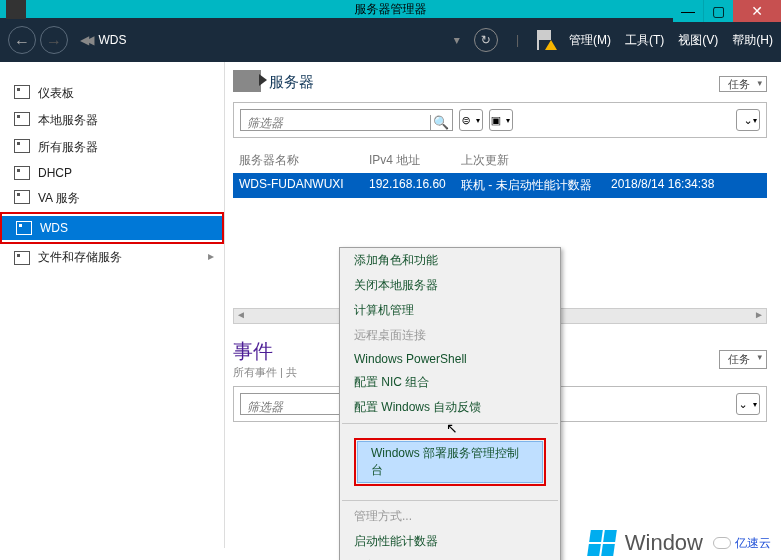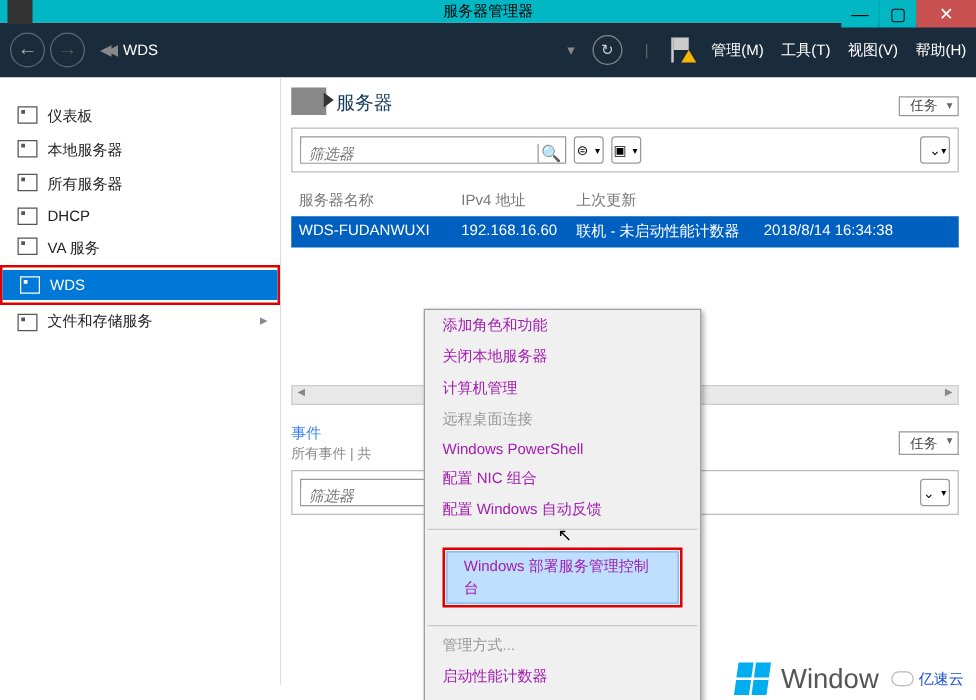--- a/index.html
+++ b/index.html
@@ -53,31 +53,31 @@
 .thead div:nth-child(1){width:130px}
 .thead div:nth-child(2){width:92px}
 .thead div:nth-child(3){width:150px}
 .thead div:nth-child(4){flex:1}
 .trow{display:flex;background:#0060c0;color:#fff;font-size:11px;padding:4px 6px}
 .trow div:nth-child(1){width:130px}
 .trow div:nth-child(2){width:92px}
 .trow div:nth-child(3){width:150px}
 .trow div:nth-child(4){flex:1}
 .ctxmenu{position:absolute;left:339px;top:247px;width:222px;background:#f0f0f0;border:1px solid #a0a0a0;box-shadow:2px 2px 4px rgba(0,0,0,.3);z-index:50}
-.ctxitem{padding:4px 14px;font-size:12px;color:#a21caf}
+.ctxitem{padding:4px 14px;font-size:12px;color:#14532d}
 .ctxitem.disabled{color:#999}
 .ctxsep{height:1px;background:#c8c8c8;margin:3px 2px}
 .ctxitem.hl{background:#bfdfff;border:1px solid #7eb4ea;margin:1px;padding:3px 13px}
 .ctxredbox{border:2px solid #d00;margin:14px}
 .cursor{position:absolute;left:446px;top:420px;z-index:60;font-size:14px;color:#000}
 .scrollbar{height:16px;background:#e8e8e8;border:1px solid #ccc;margin-top:110px;position:relative}
 .scrollbar::before{content:"◄";position:absolute;left:2px;top:0;font-size:10px;color:#888}
 .scrollbar::after{content:"►";position:absolute;right:2px;top:0;font-size:10px;color:#888}
 .events{margin-top:14px}
-.ev-title{font-size:12px;color:#3b82f6}
+.ev-title{font-size:20px;color:#4c1d95}
 .ev-sub{color:#888;font-size:11px}
 .ev-row{display:flex;align-items:center;justify-content:space-between;margin-top:2px}
 .footer{position:absolute;bottom:0;right:0;display:flex;align-items:center;gap:10px;padding:4px 10px}
 .winlogo{display:grid;grid-template-columns:12px 12px;grid-template-rows:12px 12px;gap:2px;transform:skewX(-8deg)}
 .winlogo span{background:#00adef}
 .yisu{color:#1d4ed8;font-size:12px;display:flex;align-items:center;gap:4px}
 .yisu-ico{width:18px;height:12px;border:1px solid #bbb;border-radius:6px;position:relative}
 .pipe{color:#666;margin:0 4px}
 </style>
 </head>

